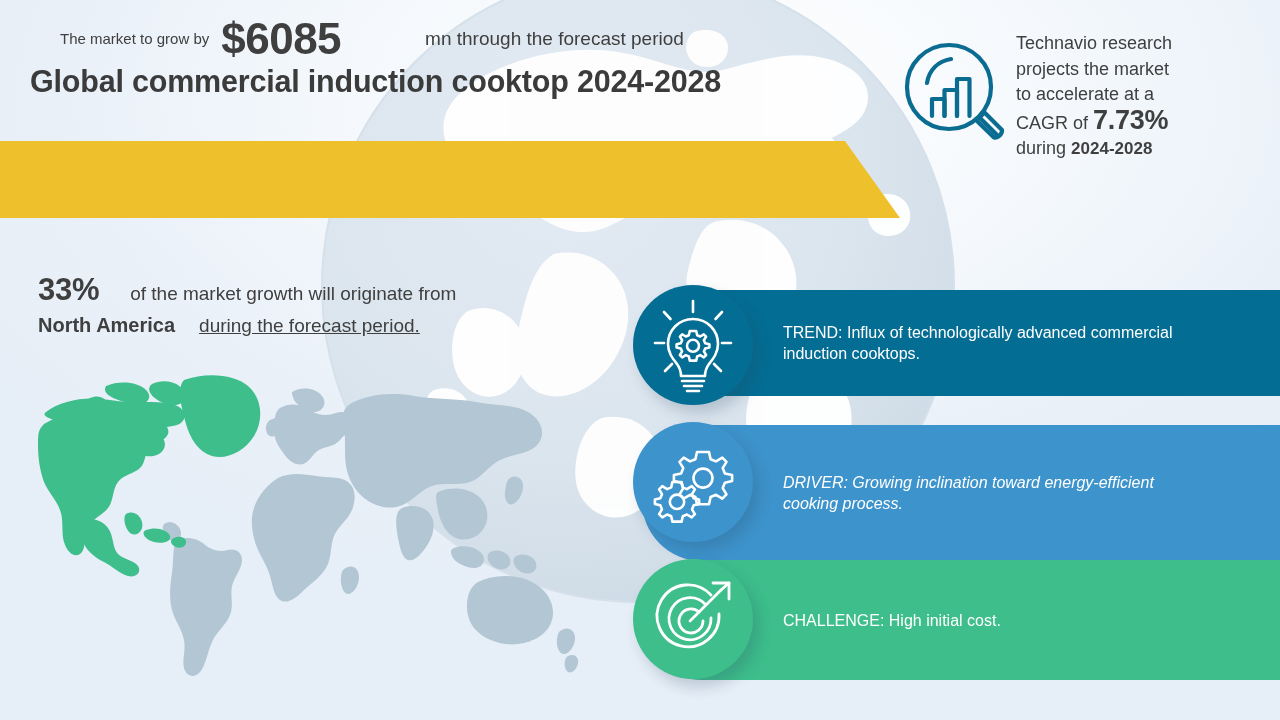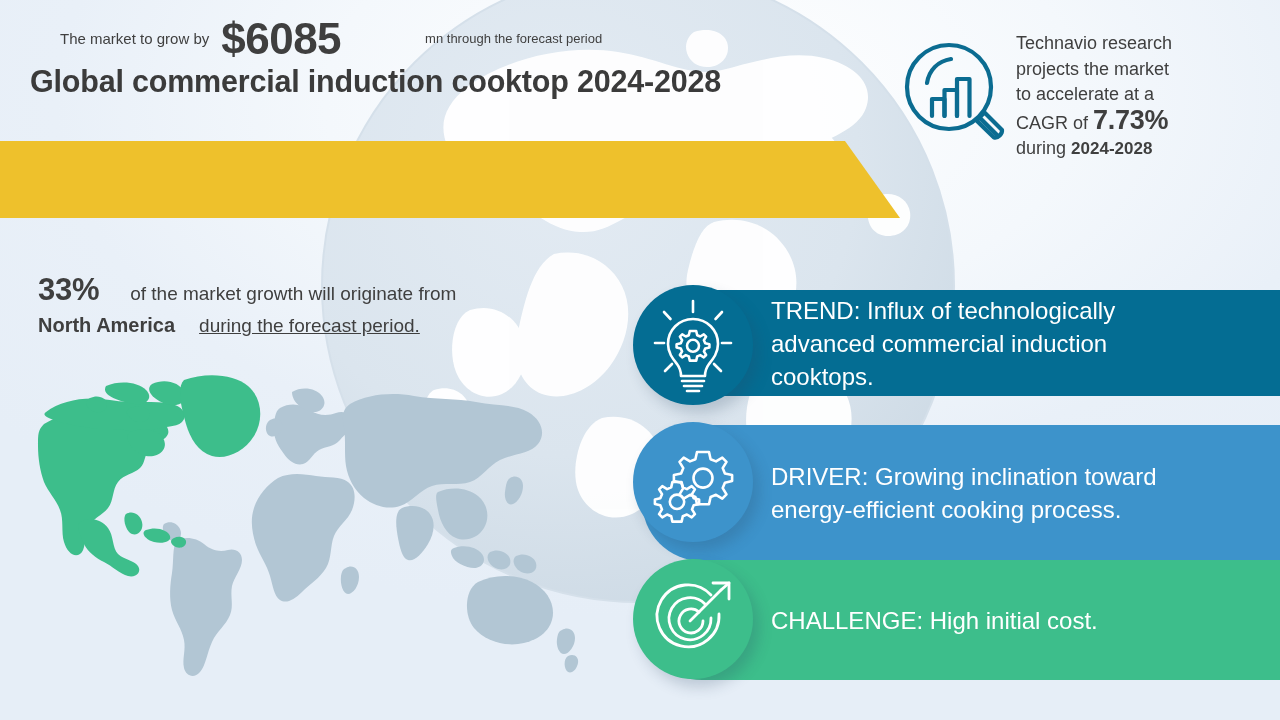--- a/index.html
+++ b/index.html
@@ -68,21 +68,21 @@
     color: #3f3f3f;
     white-space: nowrap;
   }
   .ribbon-lead { font-size: 15px; }
   .ribbon-value {
     font-size: 44px;
     font-weight: bold;
     margin-left: 12px;
     letter-spacing: -0.5px;
   }
-  .ribbon-tail { font-size: 13px; margin-left: 84px; }
+  .ribbon-tail { font-size: 19px; margin-left: 84px; }
 
   
   .cagr-block {
     position: absolute;
     left: 1016px;
     top: 31px;
     width: 250px;
     color: #3f3f3f;
     font-size: 18px;
     line-height: 25.5px;
@@ -137,31 +137,31 @@
 
   
   .banner {
     position: absolute;
     right: 0;
     height: 106px;
     border-top-left-radius: 53px;
     border-bottom-left-radius: 53px;
   }
   .banner-1 { top: 290px; left: 642px; height: 106px; background: #046d93; }
-  .banner-2 { top: 425px; left: 642px; height: 136px; background: #3d93cb; border-top-left-radius: 60px; border-bottom-left-radius: 60px; }
+  .banner-2 { top: 425px; left: 642px; height: 136px; background: #3d93cb; border-top-left-radius: 60px; border-bottom-left-radius: 60px; font-style: italic; }
   .banner-3 { top: 560px; left: 642px; height: 120px; background: #3dbe8b; border-top-left-radius: 60px; border-bottom-left-radius: 60px; }
 
   .banner-text {
     position: absolute;
-    left: 129px;
+    left: 141px;
     top: 50%;
     transform: translateY(-50%);
     color: #ffffff;
-    font-size: 24px;
-    line-height: 33px;
+    font-size: 16px;
+    line-height: 21px;
     width: 430px;
   }
 
   .badge {
     position: absolute;
     width: 120px;
     height: 120px;
     border-radius: 50%;
     box-shadow: 6px 8px 14px rgba(40, 70, 95, 0.22);
   }

